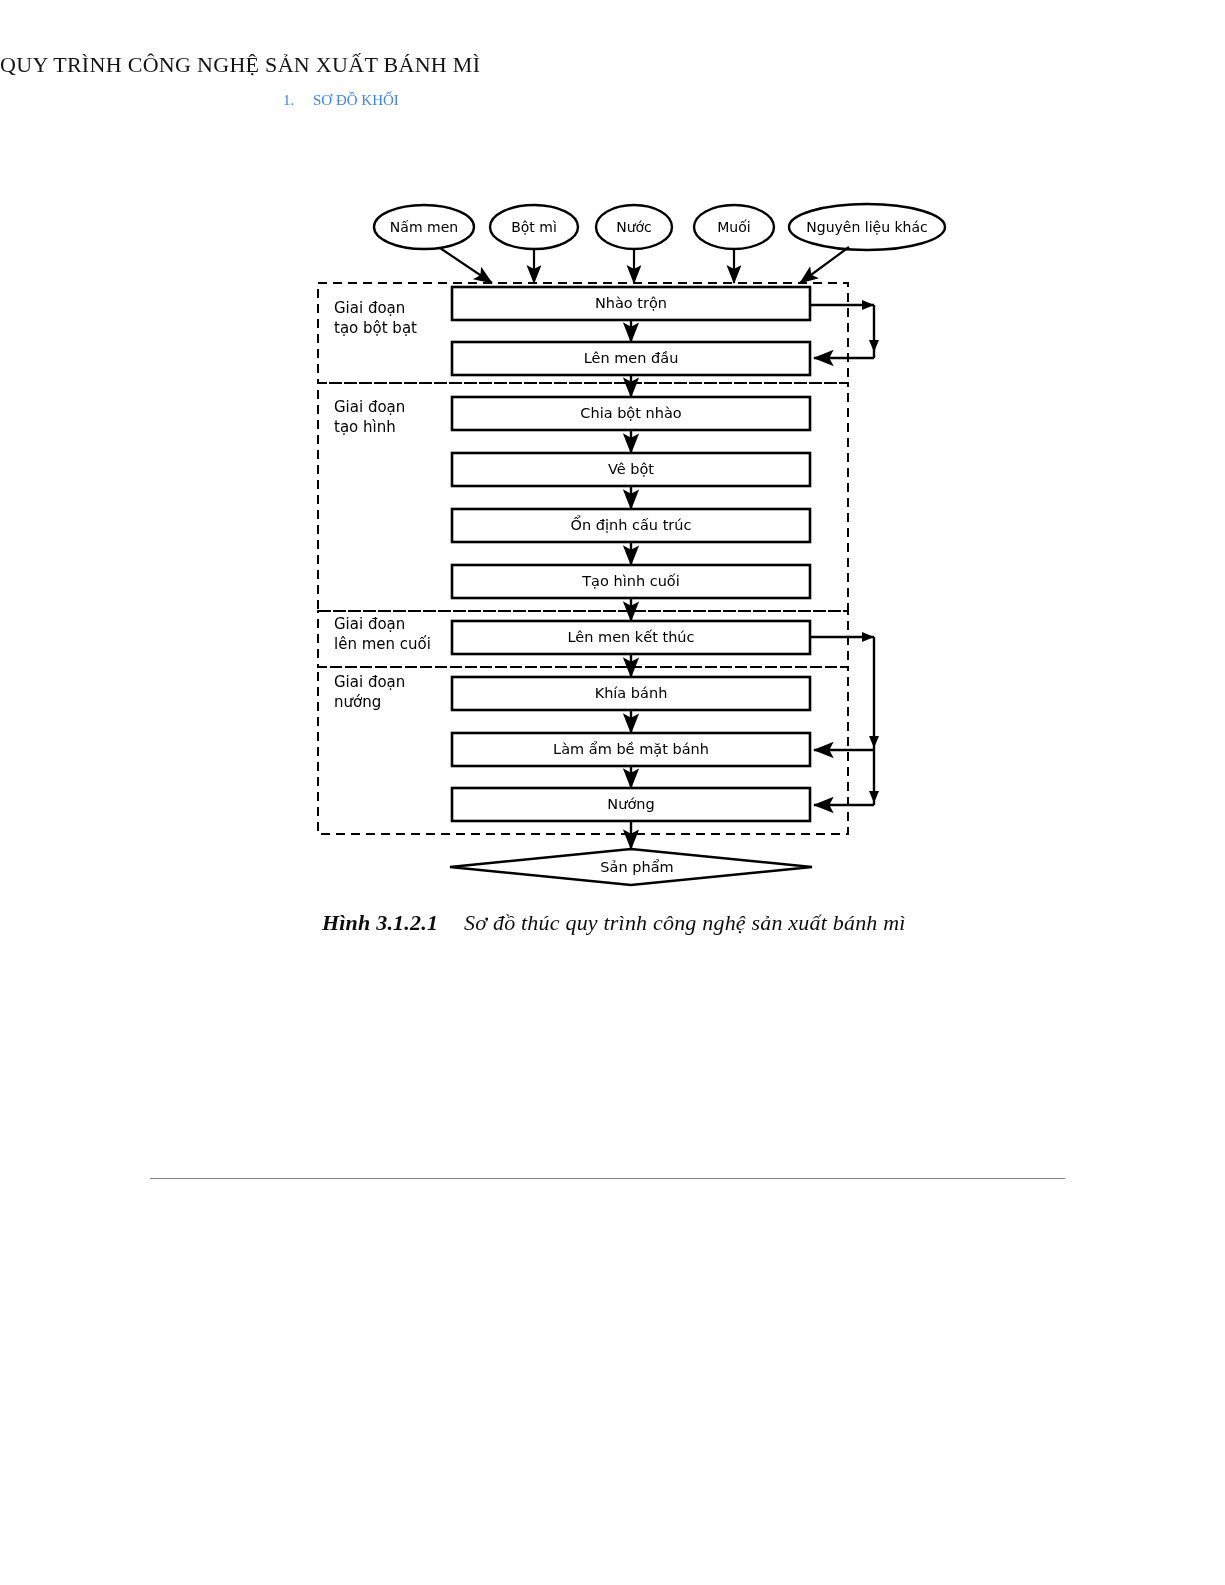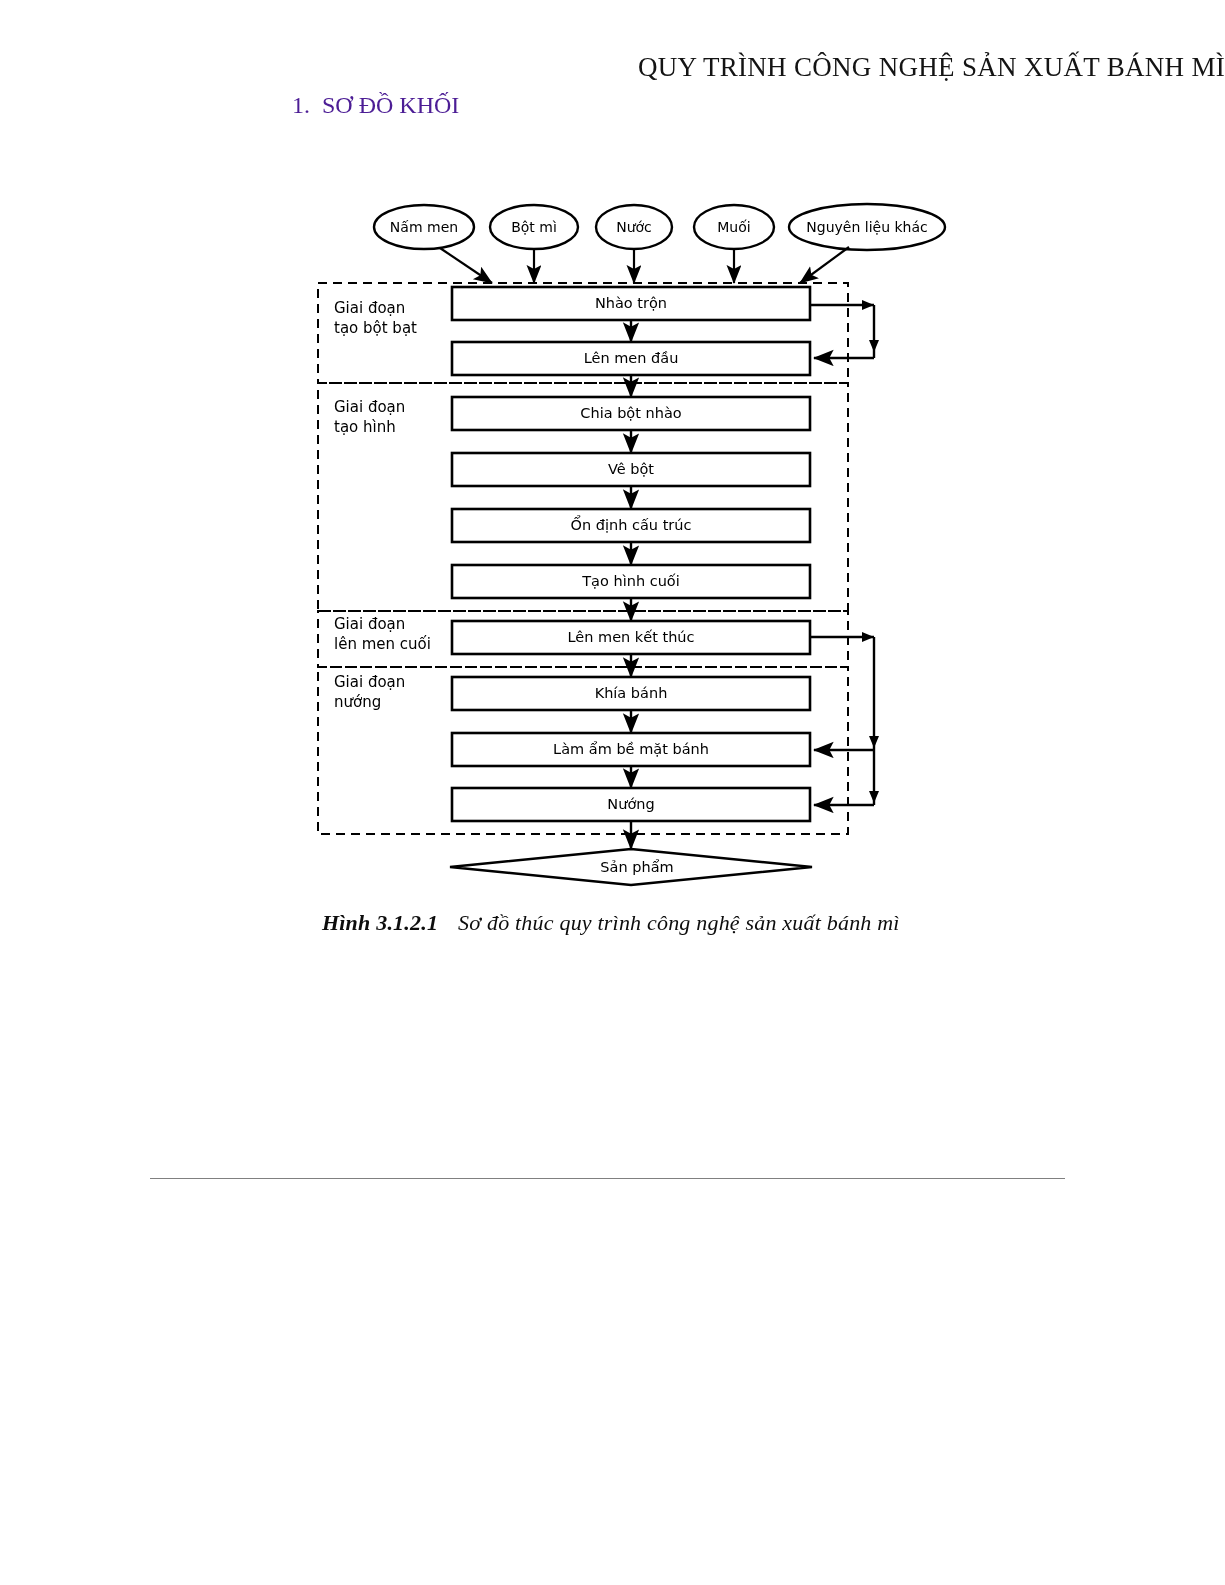--- a/index.html
+++ b/index.html
@@ -15,33 +15,33 @@
     color: #000000;
     overflow: hidden;
   }
 
   
   .doc-title {
     position: absolute;
     left: 0;
     top: 52px;
     width: 1225px;
-    text-align: right;
-    font-family: "Liberation Serif", "DejaVu Serif", serif;
-    font-size: 27px;
+    text-align: left;
+    font-family: "Liberation Serif", "DejaVu Serif", serif;
+    font-size: 22px;
     letter-spacing: 0.3px;
     color: #141414;
   }
   .section-line {
     position: absolute;
-    left: 292px;
+    left: 283px;
     top: 92px;
     font-family: "Liberation Serif", "DejaVu Serif", serif;
-    font-size: 24px;
-    color: #4c1d95;
+    font-size: 15px;
+    color: #3b82f6;
     white-space: nowrap;
   }
   .section-line .num { display: inline-block; width: 30px; }
 
   
   #diagram {
     position: absolute;
     left: 0;
     top: 0;
     width: 1225px;
@@ -56,21 +56,21 @@
     font-family: "Liberation Serif", "DejaVu Serif", serif;
     font-size: 22px;
     font-style: italic;
     color: #0d0d0d;
     white-space: nowrap;
     letter-spacing: 0.2px;
   }
   .fig-caption .fig-num {
     font-weight: bold;
     font-style: italic;
-    margin-right: 20px;
+    margin-right: 26px;
   }
 
   
   .footer-rule {
     position: absolute;
     left: 150px;
     top: 1178px;
     width: 915px;
     height: 1px;
     background: #808080;

